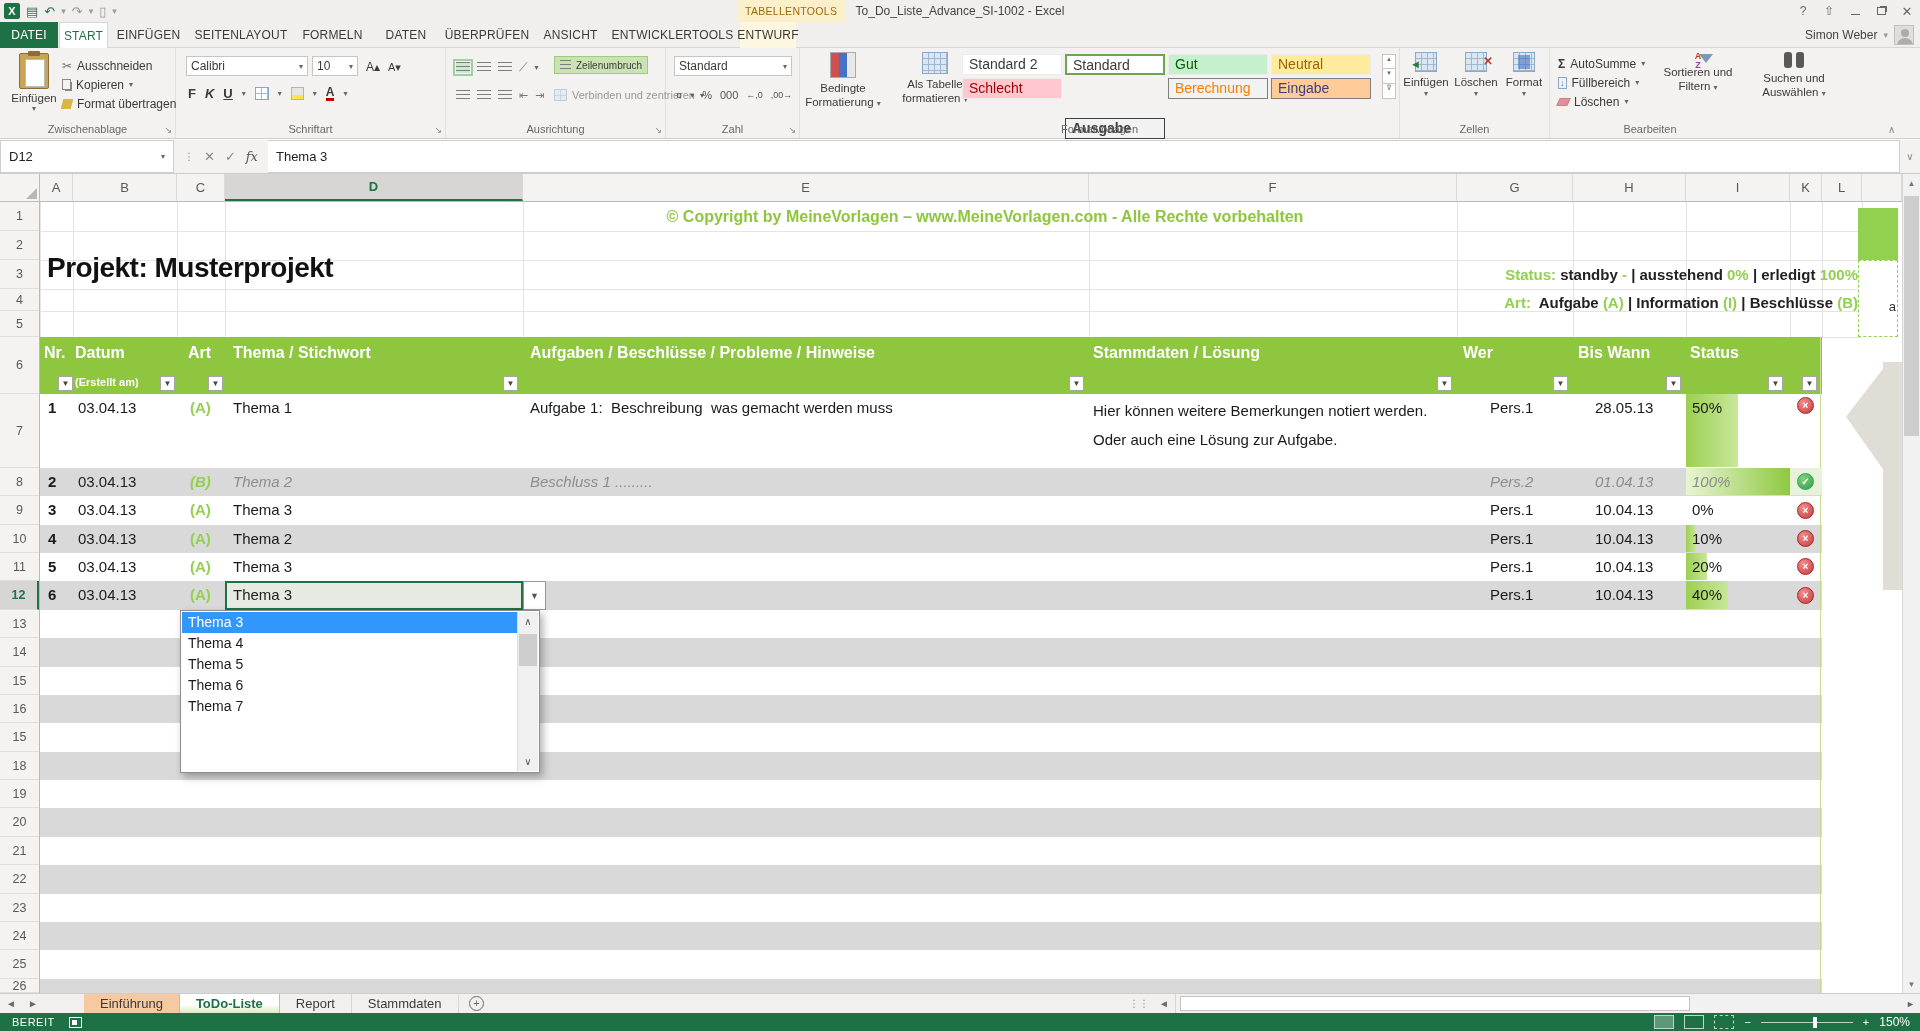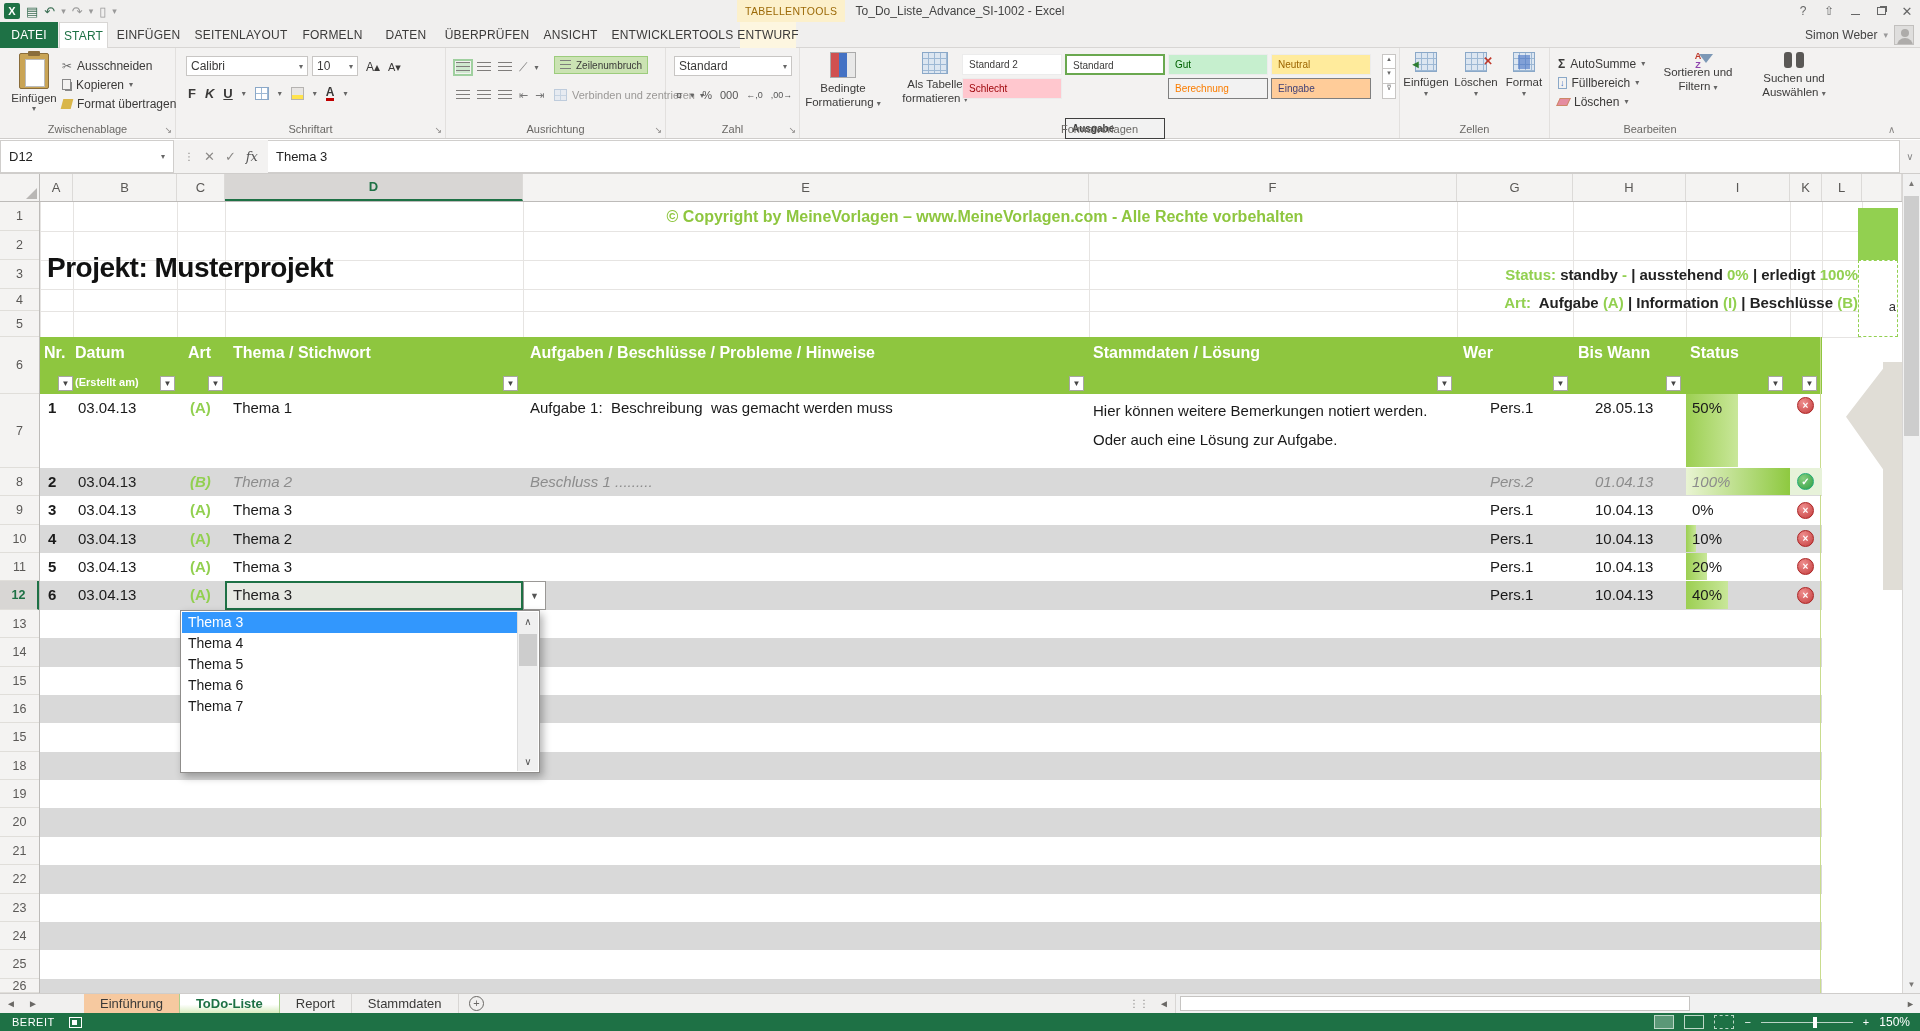--- a/index.html
+++ b/index.html
@@ -40,21 +40,21 @@
   .grp-label { position:absolute; bottom:3px; left:0; right:0; text-align:center; font-size:11px; color:#6a6865; }
   .launcher { position:absolute; right:3px; bottom:3px; font-size:9px; color:#8a8886; }
   .combo { background:#fff; border:1px solid #c8c6c4; height:20px; display:flex; align-items:center; padding:0 4px; gap:4px; font-size:12px; }
   .combo .cw { flex:1; }
   .dda { font-size:8px; color:#666; }
   .mini { display:flex; align-items:center; gap:5px; height:18px; font-size:12px; color:#3b3a39; white-space:nowrap; }
   .hl { background:#cbe3b3; border:1px solid #9ccc7c; }
   .al-ic { width:14px; height:11px; background:repeating-linear-gradient(to bottom,#7f7d7b 0 1.5px,transparent 1.5px 4px); }
   .al-ic.sel { outline:2px solid #9fd09f; outline-offset:1px; background-color:#cfe8cf; }
   .fm { font-weight:bold; font-size:13px; }
-  .chip { width:100px; height:21px; line-height:19px; font-size:10px; padding:0 6px; border:1px solid #ececec; background:#fff; overflow:hidden; white-space:nowrap; }
+  .chip { width:100px; height:21px; line-height:19px; font-size:14px; padding:0 6px; border:1px solid #ececec; background:#fff; overflow:hidden; white-space:nowrap; }
   .chip.c-sel { border:2px solid #6aa84f; font-weight:normal; }
   .chip.c-gut { background:#C6EFCE; color:#006100; }
   .chip.c-neutral { background:#FFEB9C; color:#9C6500; }
   .chip.c-schlecht { background:#FFC7CE; color:#9C0006; }
   .chip.c-ausgabe { background:#F2F2F2; color:#3F3F3F; font-weight:bold; border:1px solid #3f3f3f;margin-top:40px; }
   .chip.c-berechnung { background:#F2F2F2; color:#FA7D00; border:1px solid #7f7f7f; }
   .chip.c-eingabe { background:#FFCC99; color:#3F3F76; border:1px solid #7f7f7f; }
   .big-btn { position:absolute; top:4px; width:86px; text-align:center; font-size:11.5px; line-height:1.25; color:#3b3a39; }
   .big-ic { width:26px; height:26px; margin:0 auto 3px auto; }
   .stack3 { position:absolute; font-size:11.5px; }

